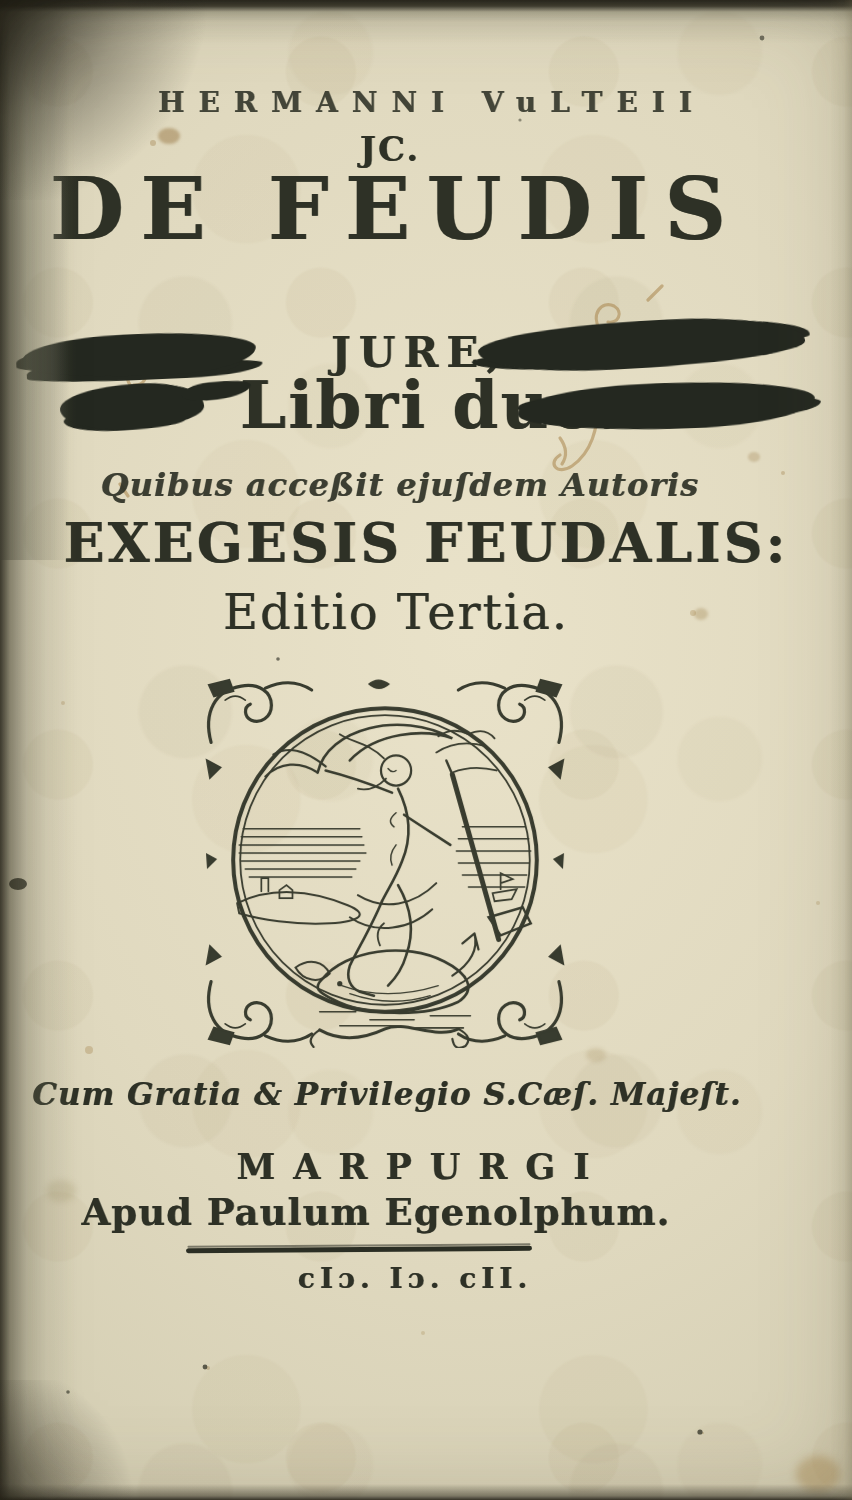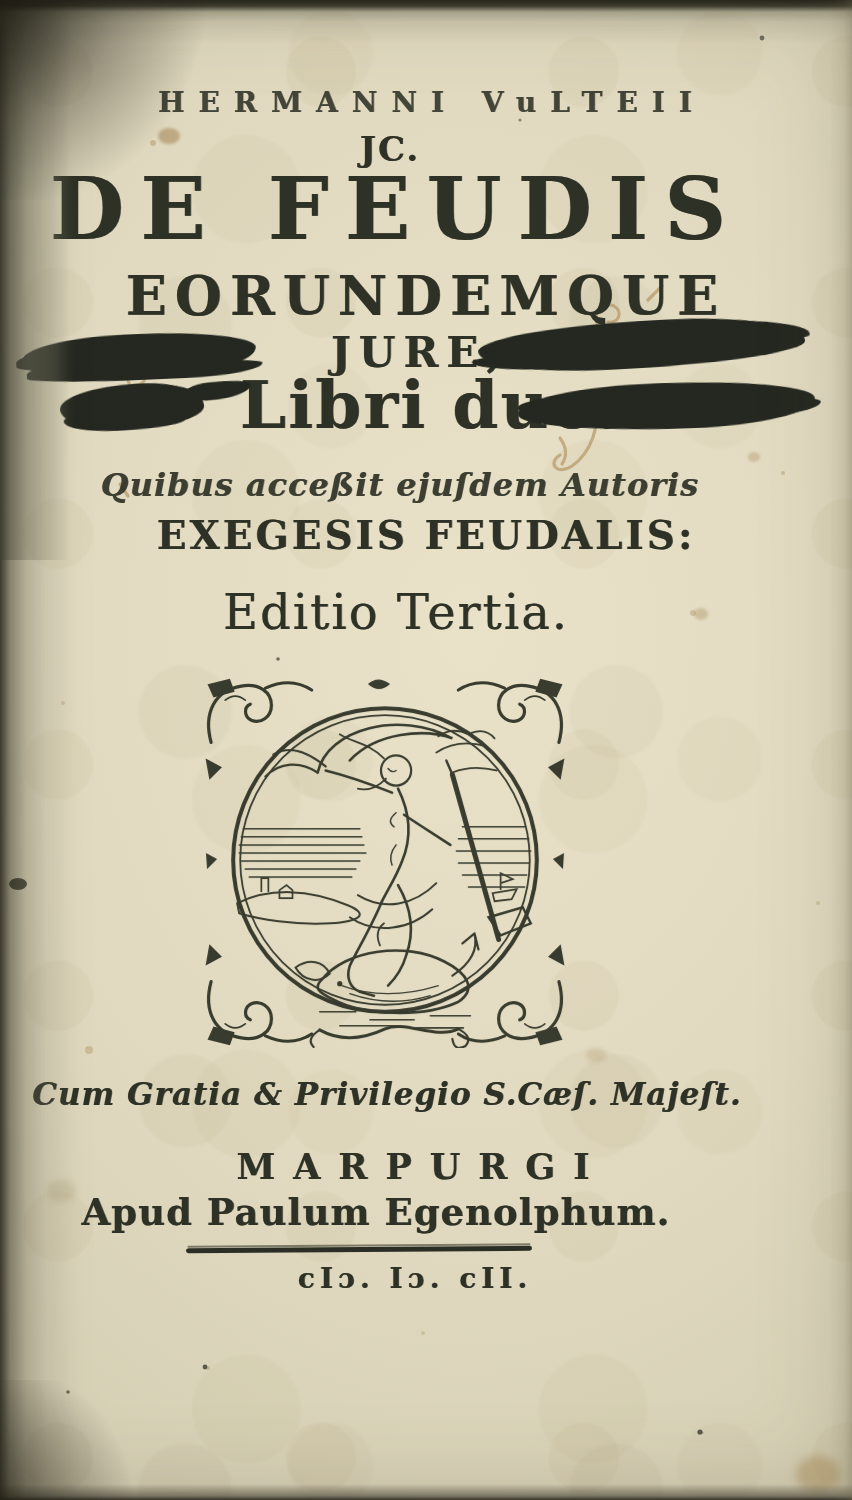--- a/index.html
+++ b/index.html
@@ -48,21 +48,21 @@
     white-space:nowrap;
     z-index:3;
   }
   .l-author   {top:86px;  font-size:28px; font-weight:bold; letter-spacing:14px; transform:translateX(6px);  opacity:.88;}
   .l-jc       {top:129px; font-size:34px; font-weight:bold; letter-spacing:2px;  transform:translateX(-36px);}
   .l-title    {top:166px; font-size:86px; font-weight:bold; letter-spacing:16px; transform:translateX(-30px); line-height:1;}
   .l-title2   {top:264px; font-size:54px; font-weight:bold; letter-spacing:8px;}
   .l-title3   {top:328px; font-size:42px; font-weight:bold; letter-spacing:8px;  transform:translateX(-6px);}
   .l-title4   {top:372px; font-size:66px; font-weight:bold; letter-spacing:2px;  transform:translateX(4px); line-height:1;}
   .l-accessit {top:466px; font-size:32px; font-style:italic; font-weight:bold; letter-spacing:1px; transform:translateX(-26px); opacity:.92;}
-  .l-exegesis {top:516px; font-size:39px; font-weight:bold; letter-spacing:3px; line-height:1;}
+  .l-exegesis {top:516px; font-size:54px; font-weight:bold; letter-spacing:3px; line-height:1;}
   .l-edition  {top:584px; font-size:48px; letter-spacing:2px; transform:translateX(-30px);}
   .l-privilege{top:1076px;font-size:31px; font-style:italic; font-weight:bold; letter-spacing:1px; transform:translateX(-39px);}
   .l-place    {top:1146px;font-size:35px; font-weight:bold; letter-spacing:18px; transform:translateX(-4px);}
   .l-publisher{top:1190px;font-size:37px; font-weight:bold; letter-spacing:1px; transform:translateX(-50px);}
   .l-date     {top:1262px;font-size:28px; font-weight:bold; letter-spacing:5px; transform:translateX(-11px);}
 
   .rule{
     position:absolute;left:186px;top:1247px;width:346px;height:5px;z-index:3;
     background:#2b2e24;border-radius:3px;transform:rotate(-0.4deg);
     box-shadow:0 -4px 0 -1.5px rgba(43,46,36,0.55);
@@ -129,21 +129,20 @@
       <path d="M600,398 C597,430 592,452 572,466 C557,476 547,463 560,455"></path>
       <path d="M132,388 C120,372 132,360 143,369 C150,376 143,386 134,385"></path>
       <path d="M120,484 l8,12"></path>
       <path d="M560,438 q10,14 2,26"></path>
     </g>
   </svg>
 
   <div class="ink l-author">HERMANNI VuLTEII</div>
   <div class="ink l-jc">JC.</div>
   <div class="ink l-title">DE FEUDIS</div>
-  <div class="ink l-title2">EORUNDEMQUE</div>
   <div class="ink l-title3">JURE,</div>
   <div class="ink l-title4">Libri duo.</div>
   <div class="ink l-accessit">Quibus acceßit ejuſdem Autoris</div>
   <div class="ink l-exegesis">EXEGESIS FEUDALIS:</div>
   <div class="ink l-edition">Editio Tertia.</div>
   <div class="ink l-privilege">Cum Gratia &amp; Privilegio S.Cæſ. Majeſt.</div>
   <div class="ink l-place">MARPURGI</div>
   <div class="ink l-publisher">Apud Paulum Egenolphum.</div>
   <div class="rule"></div>
   <div class="ink l-date">cIɔ. Iɔ. cII.</div>

